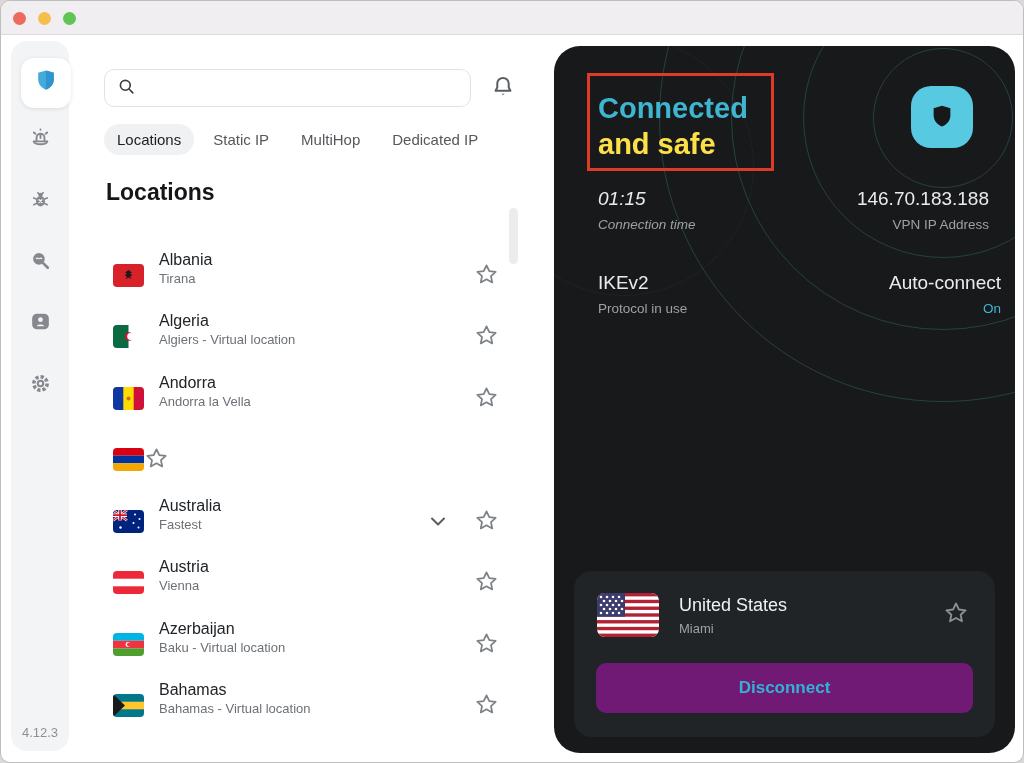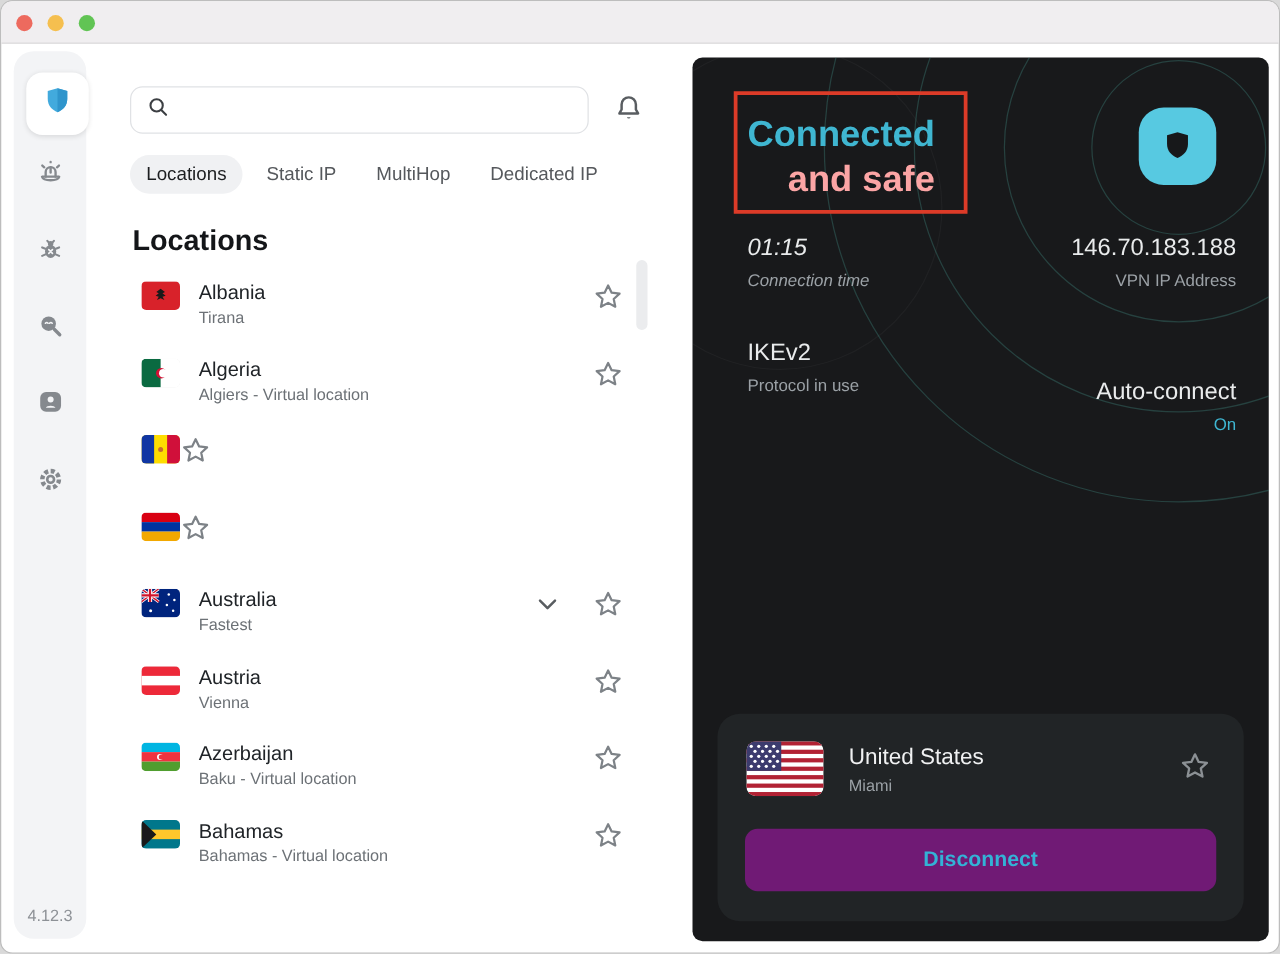--- a/index.html
+++ b/index.html
@@ -26,38 +26,38 @@
   .search input{border:none;outline:none;flex:1;font-size:15px;color:#2b2e31;background:transparent;
     font-family:inherit;margin-left:9px;}
   .search input::placeholder{color:#696d71;opacity:1;}
   .bell{position:absolute;left:488px;top:72px;width:28px;height:28px;}
   .tabs{position:absolute;left:103px;top:122px;height:32px;display:flex;align-items:center;gap:6px;}
   .tab{font-size:15px;color:#55585c;padding:7px 13px;border-radius:17px;white-space:nowrap;cursor:default;}
   .tab.active{background:#f0f1f3;color:#1c1e20;}
   .h1{position:absolute;left:105px;top:178px;font-size:23px;font-weight:bold;color:#141619;}
   
   .list{position:absolute;left:112px;top:224px;width:392px;height:539px;overflow:hidden;}
-  .row{height:61.5px;display:flex;align-items:flex-start;}
+  .row{height:61.5px;display:flex;align-items:flex-end;}
   .flag{width:31px;height:23px;border-radius:4px;overflow:hidden;flex:0 0 31px;box-shadow:0 0 0 .5px rgba(0,0,0,.08) inset;}
   .flag svg{display:block;}
   .rowtxt{margin-left:15px;flex:1;min-width:0;}
   .rname{font-size:16px;color:#202428;line-height:19px;}
   .rsub{font-size:13px;color:#6c7176;line-height:16px;margin-top:2px;}
   .chev{width:24px;height:24px;margin-right:24px;flex:0 0 24px;}
   .star{width:25px;height:25px;margin-right:6px;flex:0 0 25px;}
   .scrollthumb{position:absolute;left:508px;top:207px;width:9px;height:56px;background:#ebecee;border-radius:5px;}
   
-  .panel{position:absolute;left:553px;top:45px;width:461px;height:707px;background:#18191b;border-radius:8px;
+  .panel{position:absolute;left:553px;top:45px;width:461px;height:707px;background:#18191b;border-radius:26px;
     overflow:hidden;color:#eceeef;}
   .ring{position:absolute;border-radius:50%;border:1px solid rgba(77,170,158,.28);}
   .ring.dim{border-color:rgba(255,255,255,.035);}
   .annot{position:absolute;left:33px;top:27px;width:187px;height:98px;border:3px solid #dc3b28;}
   .status{position:absolute;left:44px;top:44px;font-size:29px;font-weight:bold;line-height:36px;}
   .status .c1{color:#3fb6d1;}
-  .status .c2{color:#fca5a5;text-align:right;}
+  .status .c2{color:#fde047;}
   .plogo{position:absolute;left:357px;top:40px;width:62px;height:62px;border-radius:20px;background:#57c9e1;
     display:flex;align-items:center;justify-content:center;}
   .stat{position:absolute;}
   .stat .val{font-size:19px;color:#e9ebec;font-weight:500;}
   .stat .lab{font-size:13.5px;color:#9ba1a6;margin-top:7px;}
   .stat.right{text-align:right;}
   .stat .cy{color:#3fb6d1;}
   
   .ccard{position:absolute;left:20px;top:525px;width:421px;height:166px;background:#212426;border-radius:18px;}
   .bigflag{position:absolute;left:23px;top:22px;width:62px;height:44px;border-radius:8px;overflow:hidden;}
@@ -200,20 +200,24 @@
 
     <div class="row">
       <span class="flag">
           <svg width="31" height="23" viewBox="0 0 31 23">
             <rect width="31" height="23" fill="#fedd00"></rect>
             <rect width="10.3" height="23" fill="#1036a3"></rect>
             <rect x="20.7" width="10.3" height="23" fill="#d0103a"></rect>
             <circle cx="15.5" cy="11.5" r="2" fill="#c76d2e"></circle>
           </svg>
         </span>
+      <div class="rowtxt">
+          <div class="rname">Andorra</div>
+          <div class="rsub">Andorra la Vella</div>
+        </div>
       <span class="star"><svg width="25" height="25" viewBox="0 0 24 24" fill="none" stroke="#7d8287" stroke-width="1.7" stroke-linejoin="round">
             <path d="M12 3.2l2.7 5.6 6.1.7-4.5 4.1 1.2 6-5.5-3-5.5 3 1.2-6-4.5-4.1 6.1-.7z"></path>
           </svg></span>
     </div>
 
 
     <div class="row">
       <span class="flag">
           <svg width="31" height="23" viewBox="0 0 31 23">
             <rect width="31" height="7.7" fill="#d90012"></rect>
@@ -334,21 +338,21 @@
       <div class="lab">Connection time</div>
     </div>
     <div class="stat right" style="right:26px;top:142px;">
       <div class="val">146.70.183.188</div>
       <div class="lab">VPN IP Address</div>
     </div>
     <div class="stat" style="left:44px;top:226px;">
       <div class="val">IKEv2</div>
       <div class="lab">Protocol in use</div>
     </div>
-    <div class="stat right" style="right:26px;top:226px;margin-top:31px;">
+    <div class="stat right" style="right:14px;top:226px;">
       <div class="val">Auto-connect</div>
       <div class="lab cy">On</div>
     </div>
 
     <div class="ccard">
       <span class="bigflag">
         <svg width="62" height="44" viewBox="0 0 62 44">
             <rect width="62" height="44" fill="#fff"></rect>
             <g fill="#b22234">
               <rect width="62" height="3.38"></rect>

